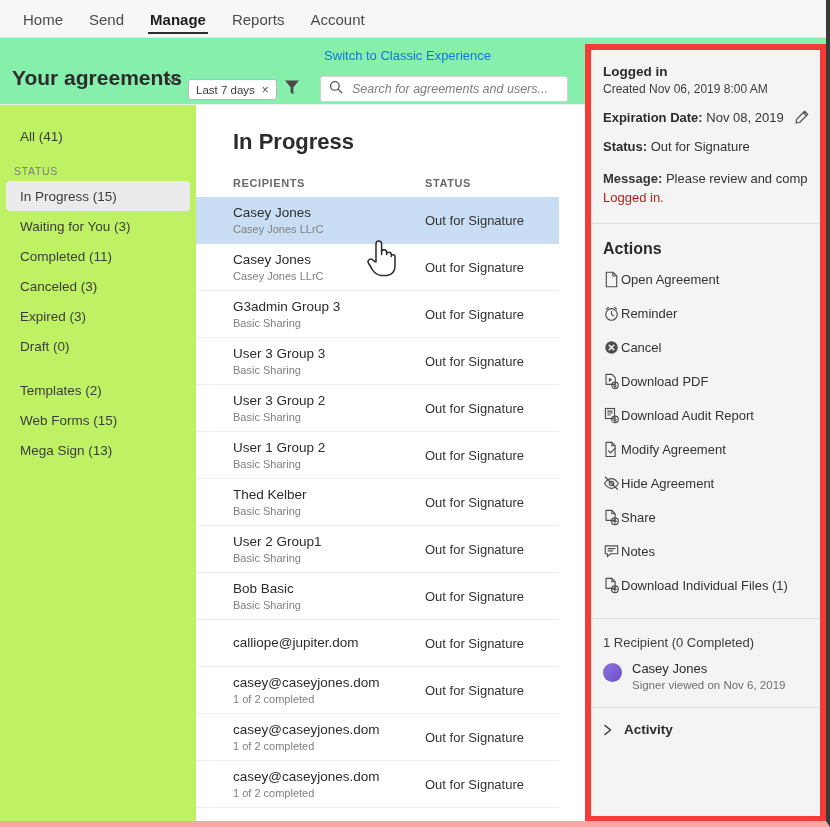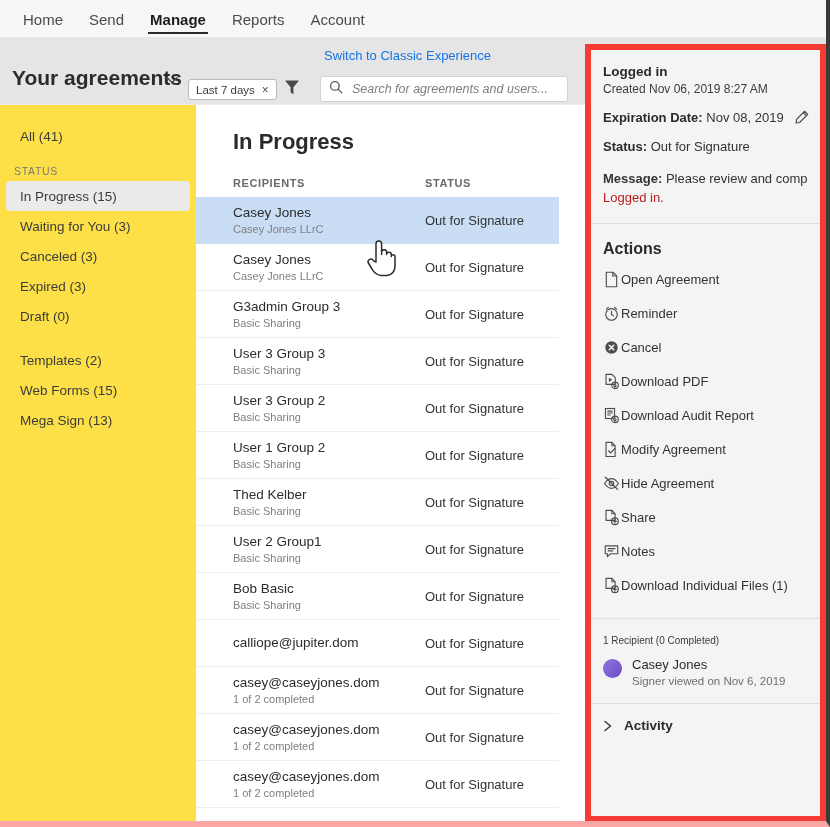--- a/index.html
+++ b/index.html
@@ -35,21 +35,21 @@
   }
   .navitem.active{color:#1d1d1d;font-weight:600;}
   .navitem.active::after{
     content:"";position:absolute;left:11px;right:11px;bottom:4px;
     height:2px;background:#2b2b2b;
   }
 
   
   .header{
     position:absolute;left:0;top:38px;width:826px;height:66px;
-    background:#e5e5e5;
+    background:#86efac;
     border-bottom:1px solid #ececec;
   }
   .classic-link{
     position:absolute;right:335px;top:10px;
     font-size:13px;color:#1473e6;cursor:pointer;white-space:nowrap;
   }
   .your-agreements{
     position:absolute;left:12px;top:28px;
     font-size:21px;font-weight:700;color:#2c2c2c;white-space:nowrap;
   }
@@ -80,21 +80,21 @@
   .searchbox input{
     border:none;outline:none;flex:1;margin-left:7px;
     font-size:12.5px;font-style:italic;color:#6f6f6f;
     font-family:"Liberation Sans",sans-serif;background:transparent;
   }
   .searchbox input::placeholder{color:#7d7d7d;font-style:italic;}
 
   
   .sidebar{
     position:absolute;left:0;top:105px;width:196px;height:722px;
-    background:#fde047;
+    background:#bef264;
     padding-top:16px;box-sizing:border-box;
   }
   .side-item{
     height:30px;display:flex;align-items:center;
     padding-left:14px;margin:0 6px 0 6px;
     font-size:13.5px;color:#3c3c3c;border-radius:4px;cursor:pointer;
     white-space:nowrap;
   }
   .side-item.selected{background:#ebebeb;}
   .side-label{font-size:10.5px;color:#7a7a7a;letter-spacing:.7px;
@@ -156,21 +156,21 @@
   .msg-l2{font-size:13px;color:#b91c1c;line-height:19px;}
   .pad-b{padding-bottom:16px;}
 
   .actions-title{font-size:16px;font-weight:700;color:#2b2b2b;padding:16px 0 4px 0;}
   .action{
     display:flex;align-items:center;gap:1px;
     height:34px;font-size:13px;color:#333;cursor:pointer;white-space:nowrap;
   }
   .action .ico{width:17px;height:17px;flex:0 0 17px;display:block;}
 
-  .recip-count{font-size:10px;color:#3c3c3c;padding-top:16px;}
+  .recip-count{font-size:13px;color:#3c3c3c;padding-top:16px;}
   .recip{display:flex;align-items:flex-start;gap:10px;padding-top:11px;padding-bottom:16px;}
   .avatar{
     width:19px;height:19px;border-radius:50%;
     background:#7b5fd4;flex:0 0 19px;margin-top:2px;
     background-image:linear-gradient(135deg,#8d74e0 0%,#6b4fc7 100%);
   }
   .recip-name{font-size:13px;color:#2b2b2b;line-height:16px;}
   .recip-sub{font-size:11.5px;color:#6e6e6e;margin-top:2px;}
   .activity{
     display:flex;align-items:center;gap:11px;
@@ -220,20 +220,21 @@
         </svg>
     </span>
     <input type="text" placeholder="Search for agreements and users..." style="">
   </div>
 
   <div class="sidebar">
     <div class="side-item">All (41)</div>
     <div class="side-label">STATUS</div>
     <div class="side-item selected">In Progress (15)</div>
     <div class="side-item">Waiting for You (3)</div>
+    <div class="side-item">Completed (11)</div>
     <div class="side-item">Canceled (3)</div>
     <div class="side-item">Expired (3)</div>
     <div class="side-item">Draft (0)</div>
     <div class="side-gap"></div>
     <div class="side-item">Templates (2)</div>
     <div class="side-item">Web Forms (15)</div>
     <div class="side-item">Mega Sign (13)</div>
   </div>
 
   <div class="main">
@@ -338,21 +339,21 @@
 
   <div class="cursor">
     <svg viewBox="0 0 30 40" width="30" height="40">
       <path d="M10 24 L10 6 Q10 3 12.8 3 Q15.6 3 15.6 6 L15.6 16.5 L15.6 14.2 Q15.6 11.8 18.2 11.8 Q20.6 11.8 20.6 14.2 L20.6 16.4 Q20.6 14.3 23 14.3 Q25.3 14.3 25.3 16.5 L25.3 18.6 Q25.3 16.8 27.3 16.8 Q29 16.8 29 19 L29 28 Q29 36 21 37.5 L15 37.5 Q9 36.5 6 31 L2.4 25 Q1.2 22.6 3.6 21.4 Q6 20.3 7.4 22.6 Z" fill="#ffffff" stroke="#2b2b2b" stroke-width="1.5" stroke-linejoin="round"></path>
     </svg>
   </div>
 
   <div class="rpanel">
     <div class="rsec pad-b">
       <div class="logged">Logged in</div>
-      <div class="created">Created Nov 06, 2019 8:27 AM</div>
+      <div class="created">Created Nov 06, 2019 8:00 AM</div>
       <div class="kv">
         <b>Expiration Date:</b>
         <span>Nov 08, 2019</span>
         <span class="pencil">
           <svg viewBox="0 0 14 14" width="14" height="14">
               <path d="M9.6 1.3 L12.7 4.4 L4.6 12.5 L1.1 13 L1.6 9.4 Z" fill="none" stroke="#4d4d4d" stroke-width="1.25" stroke-linejoin="round"></path>
               <path d="M8.3 2.6 L11.4 5.7" stroke="#4d4d4d" stroke-width="1.25"></path>
             </svg>
         </span>
       </div>

